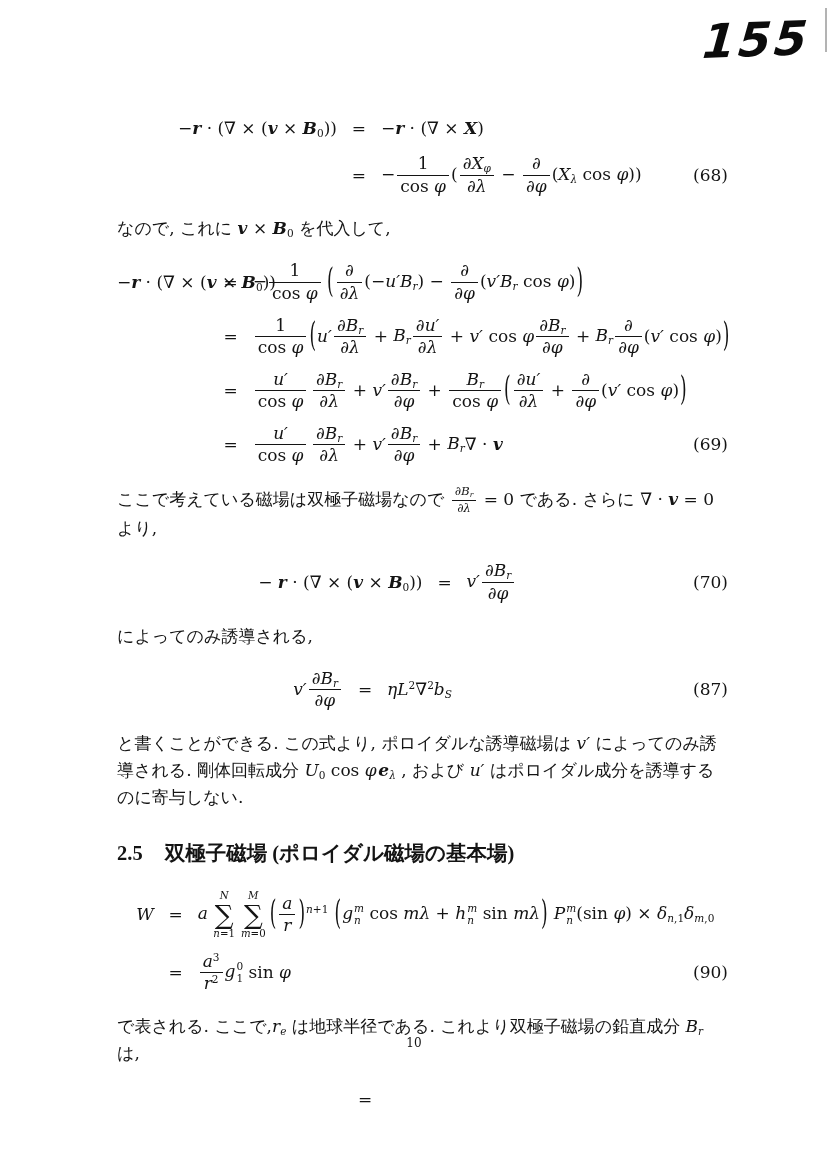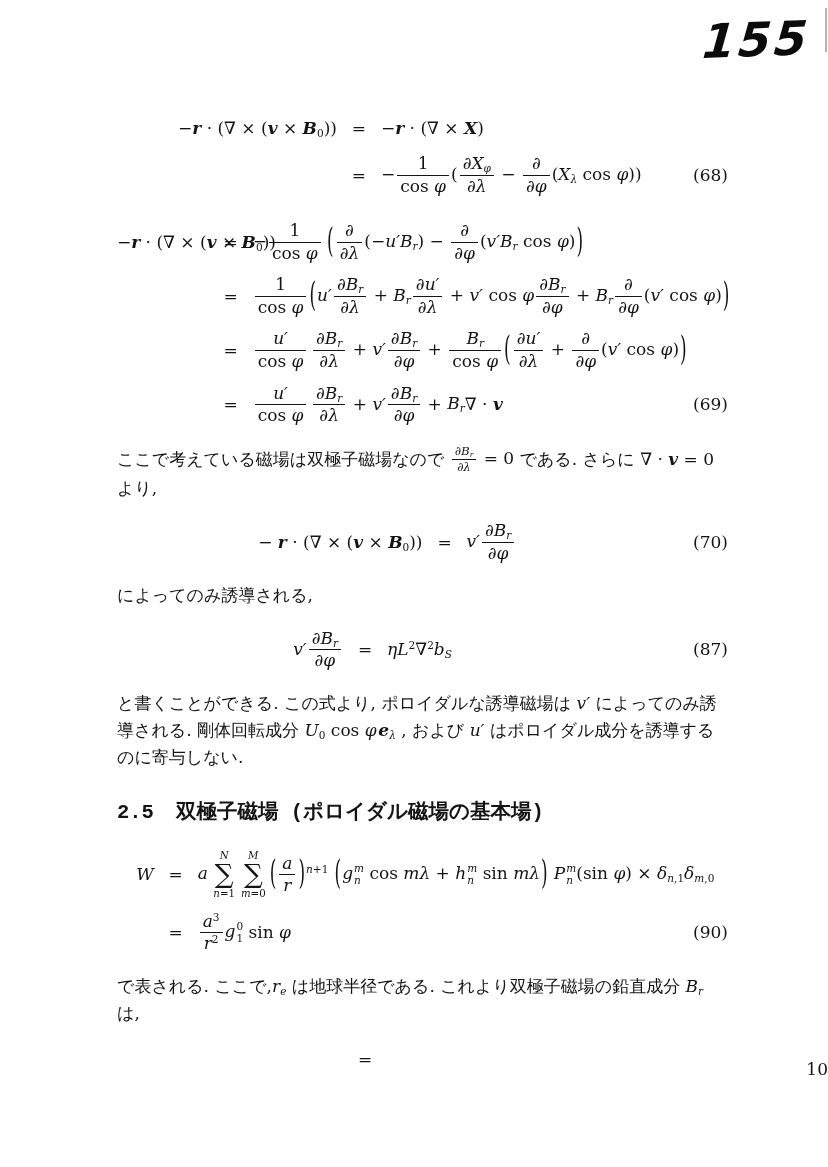--- a/index.html
+++ b/index.html
@@ -26,21 +26,21 @@
   }
   .content{
     position:absolute;top:96px;left:117px;right:100px;
     font-size:17px;line-height:1.6;
   }
   .para{margin:11px 0;}
   .para.indent{text-indent:17px;}
   .jp{font-style:normal;}
   .imath .mfrac{font-size:0.70em;}
   h2.heading{
-    font-family:Liberation Mono, monospace;
+    font-family:Liberation Serif, serif;
     font-weight:bold;font-size:20.5px;
     margin:30px 0 18px 0;line-height:1.2;
   }
   h2.heading .sec-num{margin-right:22px;}
   
   table.eqn{
     width:100%;border-collapse:collapse;table-layout:fixed;
     margin:13px 0;font-size:17px;
   }
   table.eqn td{padding:6px 0;vertical-align:middle;}
@@ -64,22 +64,22 @@
   .mfrac .fd{display:block;padding:1px 3px 0 3px;}
   .msup{font-size:0.62em;vertical-align:0.55em;line-height:1;}
   .msub{font-size:0.62em;vertical-align:-0.28em;line-height:1;}
   .stk{display:inline-block;vertical-align:-0.45em;font-size:0.62em;line-height:1.15;text-align:left;margin-left:1px;}
   .stk span{display:block;}
   .msum{display:inline-block;text-align:center;vertical-align:middle;margin:0 3px;line-height:1;}
   .msum .slim{display:block;font-size:0.6em;line-height:1.15;}
   .msum .ssig{display:block;font-size:1.55em;line-height:1.0;font-style:normal;}
   .mbig{display:inline-block;font-style:normal;transform-origin:50% 52%;padding:0 1px;}
   .footer{
-    position:absolute;bottom:88px;left:0;width:100%;
-    text-align:right;font-size:17px;font-style:normal;
+    position:absolute;bottom:117px;left:0;width:100%;
+    text-align:center;font-size:12px;font-style:normal;
   }
 </style>
 </head>
 <body>
 
 <div class="page">
   <div class="scan-artifact"></div>
   <div class="handwritten">155</div>
   <div class="content" id="content">
       <table class="eqn eq-68">
@@ -91,20 +91,21 @@
             <td class="num"></td>
           </tr>
           <tr>
             <td class="lhs"></td>
             <td class="rel">=</td>
             <td class="rhs"><span class="mu">−</span><span class="mfrac"><span class="fn"><span class="mu">1</span></span><span class="fd"><span class="mu">cos </span><span class="mi">φ</span></span></span><span class="mu">(</span><span class="mfrac"><span class="fn"><span class="mu">∂</span><span class="mscr"><span class="mi">X</span><span class="msub"><span class="mi">φ</span></span></span></span><span class="fd"><span class="mu">∂</span><span class="mi">λ</span></span></span><span class="mu"> − </span><span class="mfrac"><span class="fn"><span class="mu">∂</span></span><span class="fd"><span class="mu">∂</span><span class="mi">φ</span></span></span><span class="mu">(</span><span class="mscr"><span class="mi">X</span><span class="msub"><span class="mi">λ</span></span></span><span class="mu"> cos </span><span class="mi">φ</span><span class="mu">))</span></td>
             <td class="num">(68)</td>
           </tr>
         </tbody>
       </table>
+      <p class="para"><span class="jp">なので, これに </span><span class="imath"><span class="mb">v</span><span class="mu"> × </span><span class="mscr"><span class="mb">B</span><span class="msub"><span class="mu">0</span></span></span></span><span class="jp"> を代入して,</span></p>
       <table class="eqn eq-69">
         <tbody>
           <tr>
             <td class="lhs"><span class="mu">−</span><span class="mb">r</span><span class="mu"> · (∇ × (</span><span class="mb">v</span><span class="mu"> × </span><span class="mscr"><span class="mb">B</span><span class="msub"><span class="mu">0</span></span></span><span class="mu">))</span></td>
             <td class="rel">=</td>
             <td class="rhs"><span class="mu">−</span><span class="mfrac"><span class="fn"><span class="mu">1</span></span><span class="fd"><span class="mu">cos </span><span class="mi">φ</span></span></span><span class="msp" style="width: 0.2em;"></span><span class="mbig" style="transform: scaleY(2);">(</span><span class="mfrac"><span class="fn"><span class="mu">∂</span></span><span class="fd"><span class="mu">∂</span><span class="mi">λ</span></span></span><span class="mu">(−</span><span class="mi">u′</span><span class="mscr"><span class="mi">B</span><span class="msub"><span class="mi">r</span></span></span><span class="mu">) − </span><span class="mfrac"><span class="fn"><span class="mu">∂</span></span><span class="fd"><span class="mu">∂</span><span class="mi">φ</span></span></span><span class="mu">(</span><span class="mi">v′</span><span class="mscr"><span class="mi">B</span><span class="msub"><span class="mi">r</span></span></span><span class="mu"> cos </span><span class="mi">φ</span><span class="mu">)</span><span class="mbig" style="transform: scaleY(2);">)</span></td>
             <td class="num"></td>
           </tr>
           <tr>
             <td class="lhs"></td>

